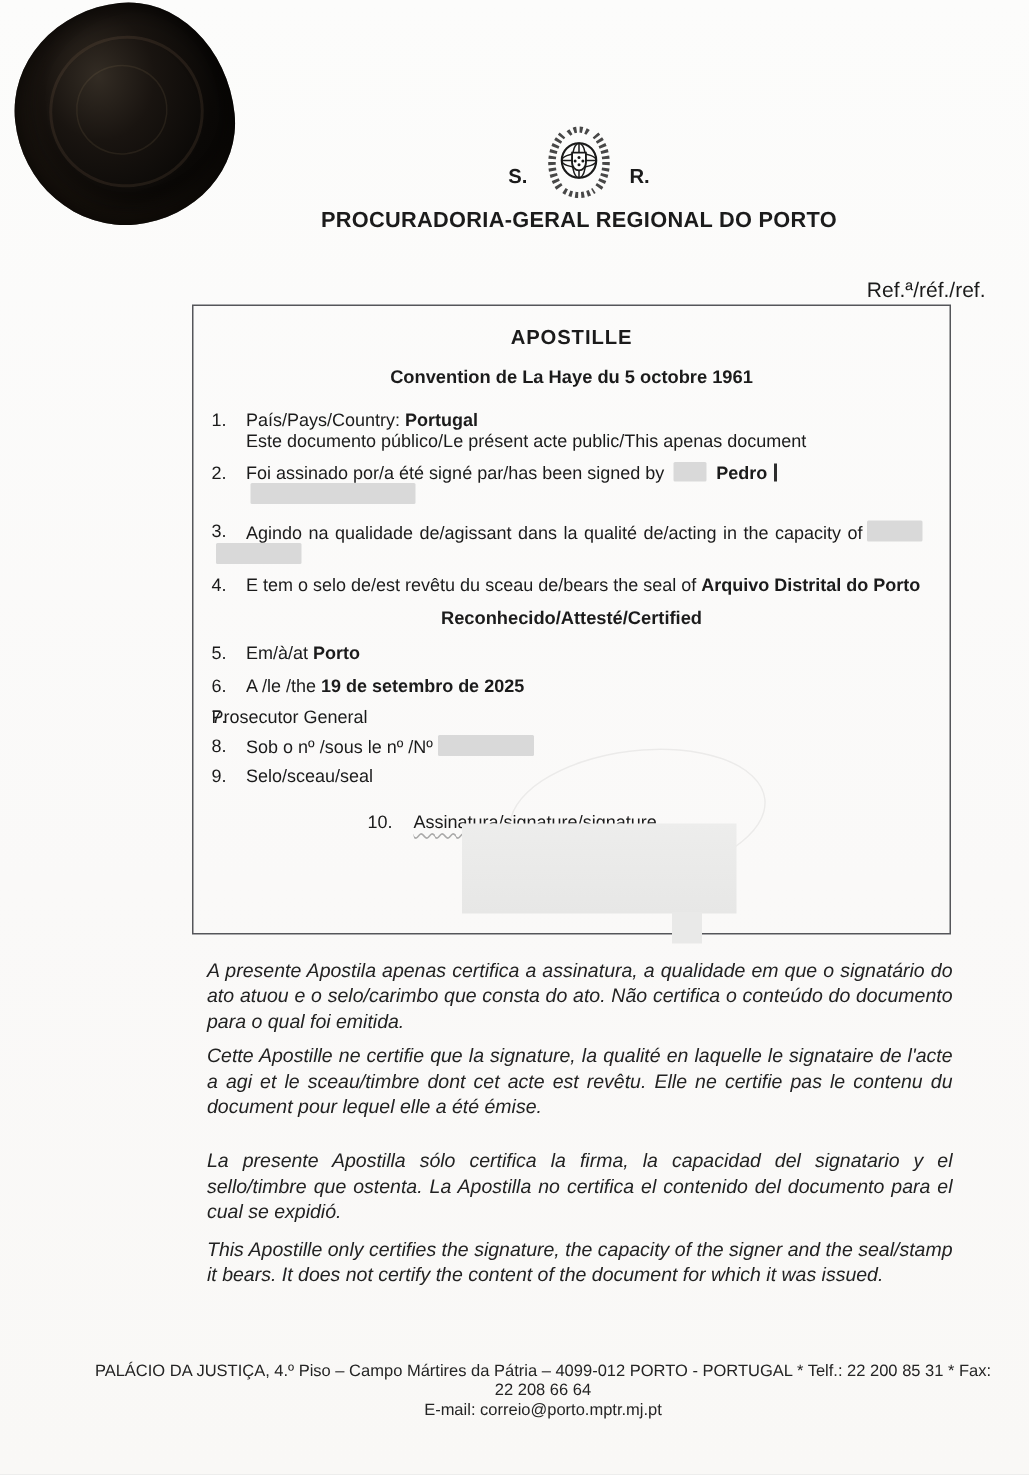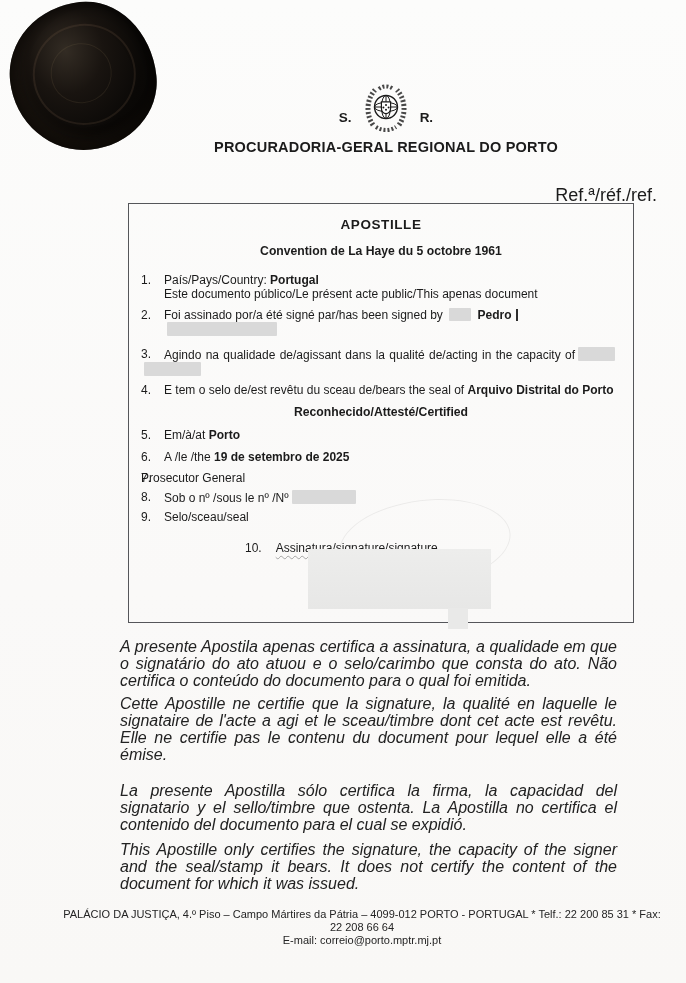--- a/index.html
+++ b/index.html
@@ -20,21 +20,21 @@
 
   
   .sr-row{position:absolute;top:84px;left:86px;width:600px;text-align:center;}
   .sr-inner{display:inline-flex;align-items:center;gap:11px;}
   .sr-letter{font-weight:bold;font-size:13.5px;position:relative;top:9px;}
   .crest svg{display:block;}
 
   .main-title{position:absolute;top:139px;left:86px;width:600px;text-align:center;
         font-weight:bold;font-size:14.5px;letter-spacing:.2px;}
 
-  .ref{position:absolute;top:185px;right:29px;font-size:18px;}
+  .ref{position:absolute;top:185px;right:29px;font-size:14px;}
 
   
   .box{position:absolute;left:128px;top:203px;width:506px;height:420px;
        border:1px solid #55565a;box-sizing:border-box;}
   .box-title{margin-top:13px;text-align:center;font-weight:bold;font-size:13.5px;
        letter-spacing:.6px;line-height:15px;}
   .box-sub{margin-top:12px;text-align:center;font-weight:bold;font-size:12.2px;line-height:15px;}
 
   .items{margin-top:14px;font-size:12px;line-height:14px;}
   .item{display:flex;padding:0 15px 0 12px;}
@@ -56,22 +56,22 @@
   .m-item6{margin-top:8px;} .m-item7{margin-top:7px;} .m-item8{margin-top:5px;}
   .m-item9{margin-top:5px;} .m-item10{margin-top:17px;}
 
   .sig-block{position:absolute;left:179px;top:345px;width:183px;height:60px;
        background:linear-gradient(180deg,#ededec 0%,#e7e7e6 100%);}
   .sig-tab{position:absolute;left:319px;top:404px;width:20px;height:21px;background:#e9e9e8;}
   .watermark{position:absolute;left:210px;top:296px;width:170px;height:84px;
        border:1px solid rgba(0,0,0,.06);border-radius:50%;transform:rotate(-7deg);}
 
   
-  .notes{position:absolute;left:120px;top:638px;width:497px;
-       font-style:italic;font-size:16px;line-height:17px;text-align:justify;color:#222;}
+  .notes{position:absolute;left:138px;top:638px;width:497px;
+       font-style:italic;font-size:13px;line-height:17px;text-align:justify;color:#222;}
   .note{margin:0;}
   .note-2{margin-top:6px;} .note-3{margin-top:8px;} .note-4{margin-top:19px;}
 
   .footer{position:absolute;top:908px;left:57px;width:610px;text-align:center;
        font-size:11px;line-height:13px;color:#242424;}
 </style>
 </head>
 <body>
 
 <div class="page">

